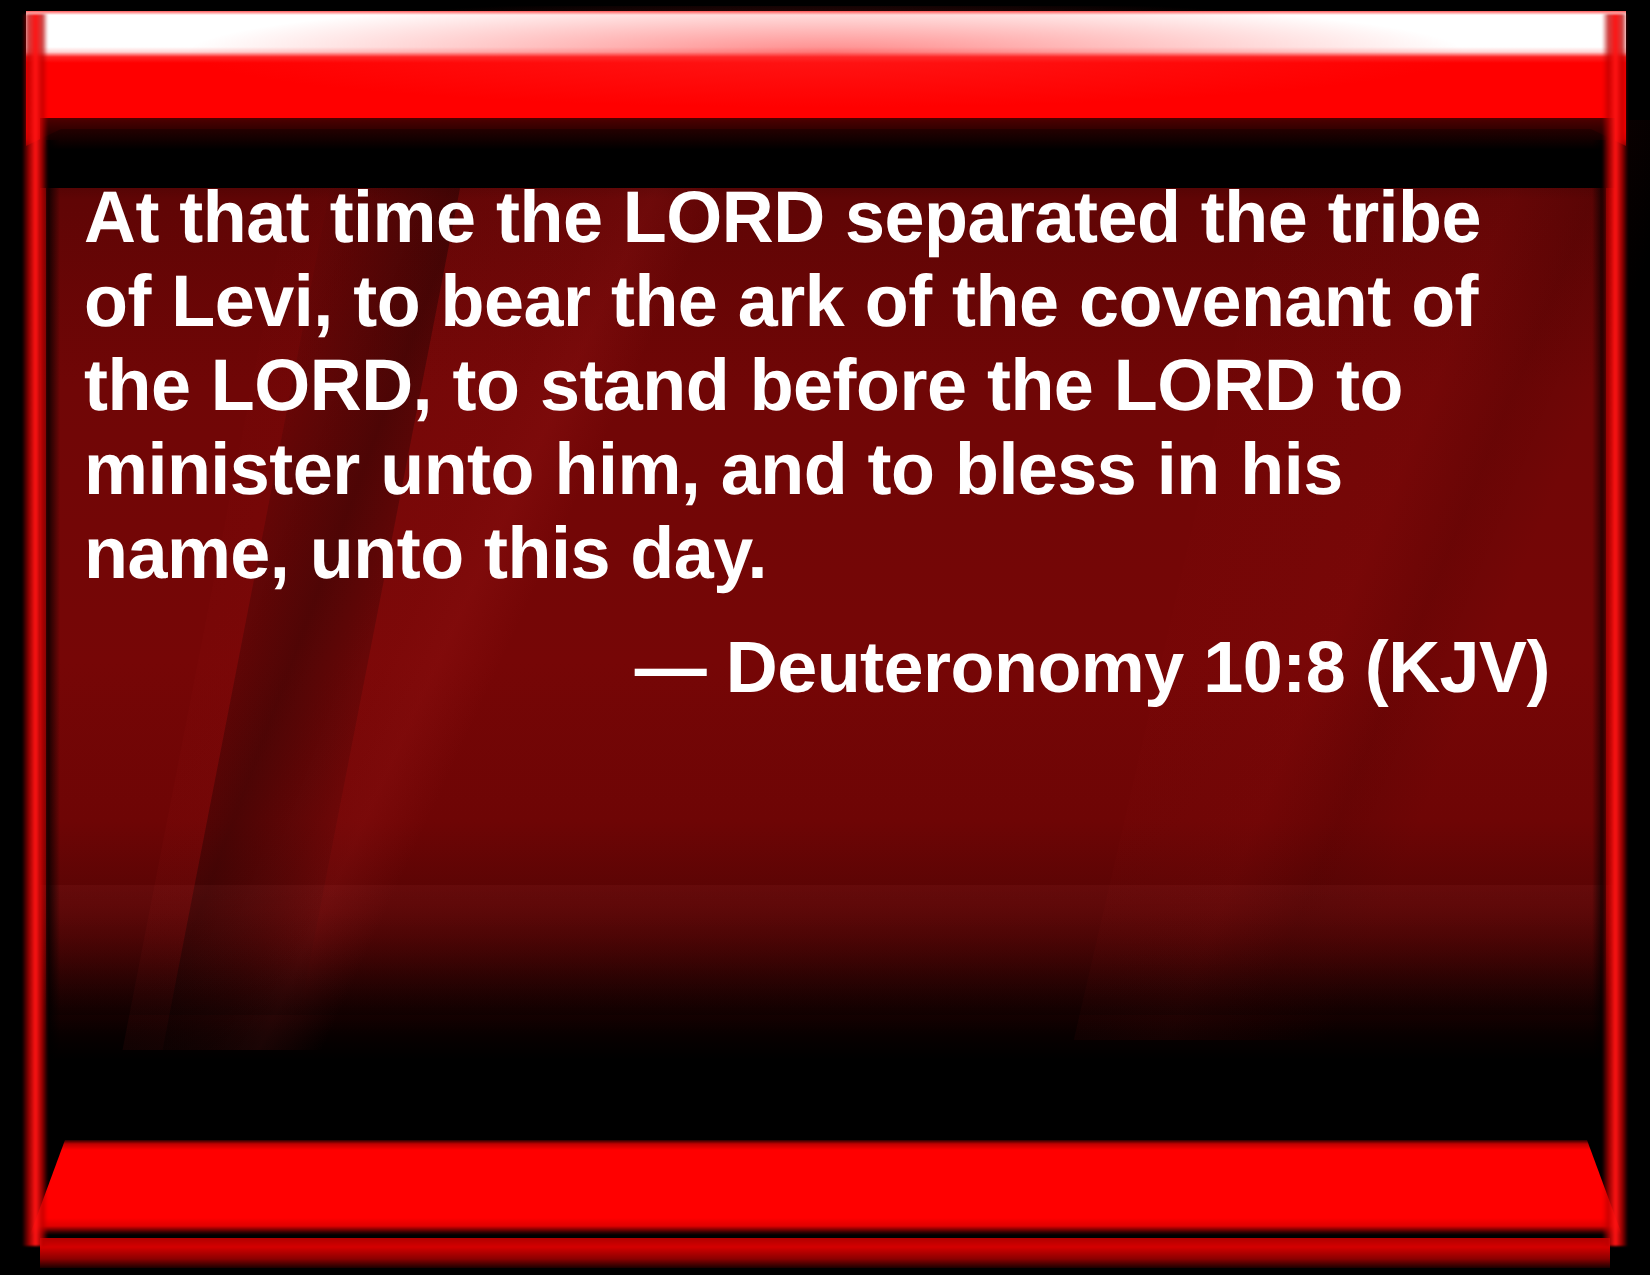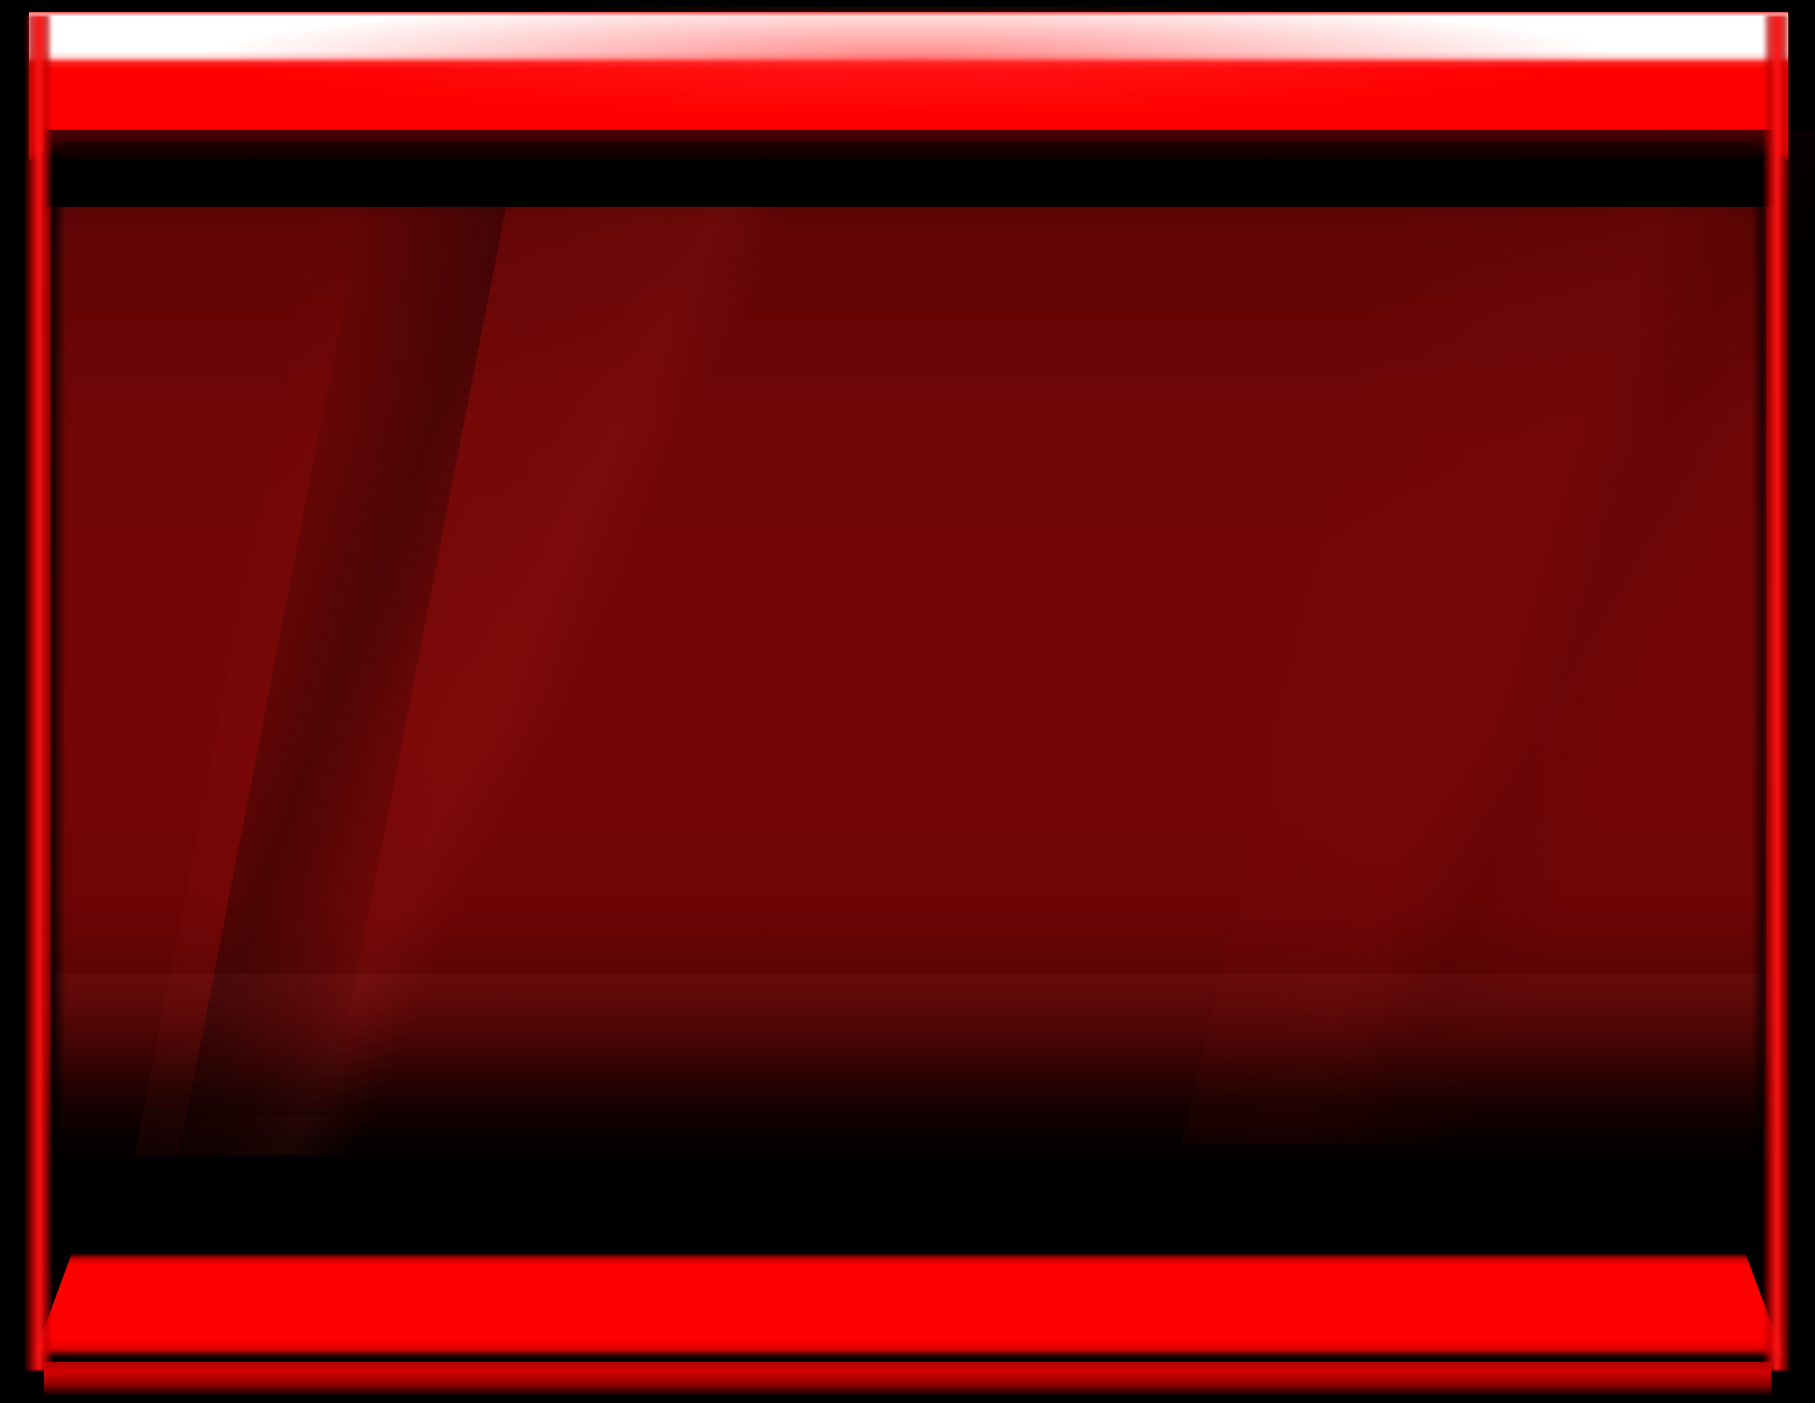--- a/index.html
+++ b/index.html
@@ -220,14 +220,18 @@
   <div class="top-fade"></div>
 
   <div class="bottom-red"></div>
   <div class="bottom-red-2"></div>
 
   <div class="seam-left"></div>
   <div class="seam-right"></div>
   <div class="side-stripe-left"></div>
   <div class="side-stripe-right"></div>
 
+  <div class="verse-block">
+    <p class="verse-text">At that time the LORD separated the tribe of Levi, to bear the ark of the covenant of the LORD, to stand before the LORD to minister unto him, and to bless in his name, unto this day.</p>
+    <p class="citation">— Deuteronomy 10:8 (KJV)</p>
+  </div>
 
 </div>
 
 </body></html>

